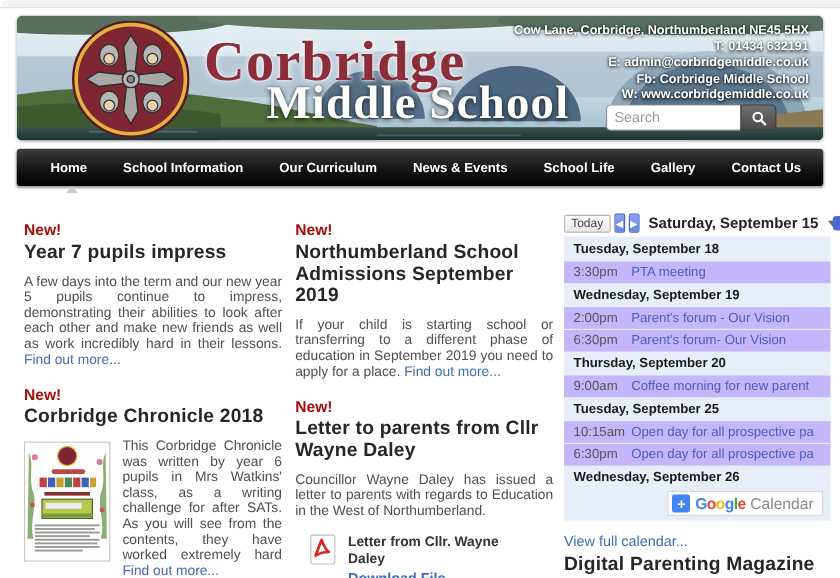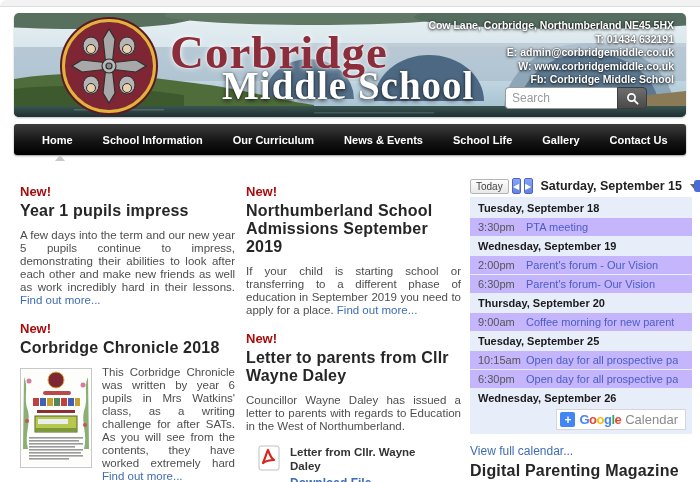--- a/index.html
+++ b/index.html
@@ -156,22 +156,22 @@
       </g>
     </svg>
 
     <div class="title1">Corbridge</div>
     <div class="title2">Middle School</div>
 
     <div class="contact">
       <div>Cow Lane, Corbridge, Northumberland NE45 5HX</div>
       <div>T: 01434 632191</div>
       <div>E: admin@corbridgemiddle.co.uk</div>
+      <div>Fb: Corbridge Middle School</div>
       <div>W: www.corbridgemiddle.co.uk</div>
-      <div>Fb: Corbridge Middle School</div>
     </div>
 
     <div class="search">
       <input type="text" placeholder="Search" style="">
       <button>
         <svg width="13" height="13" viewBox="0 0 13 13">
           <circle cx="5.5" cy="5.5" r="3.6" fill="none" stroke="#fff" stroke-width="1.7"></circle>
           <line x1="8.3" y1="8.3" x2="11.6" y2="11.6" stroke="#fff" stroke-width="1.9" stroke-linecap="round"></line>
         </svg>
       </button>
@@ -185,21 +185,21 @@
     <a href="#">News &amp; Events</a>
     <a href="#">School Life</a>
     <a href="#">Gallery</a>
     <a href="#">Contact Us</a>
     <a href="#">Links</a>
   </nav>
   <div class="nav-caret"></div>
 
   <section class="col col-left">
     <div class="flag">New!</div>
-    <h2>Year 1 pupils impress</h2>
+    <h2>Year 7 pupils impress</h2>
     <p><span>A few days into the term and our new year 5 pupils continue to impress, demonstrating their abilities to look after each other and make new friends as well as work incredibly hard in their lessons.</span>
       <a href="#">Find out more...</a></p>
 
     <div class="flag">New!</div>
     <h2>Corbridge Chronicle 2018</h2>
     <svg class="thumb" width="70" height="98" viewBox="0 0 70 98">
       <rect width="70" height="98" fill="#fdfdfb"></rect>
       <path d="M3 8 C8 18 2 30 7 42 C10 54 3 66 7 80 L2 80 Z" fill="#6b9a55" opacity=".8"></path>
       <path d="M67 8 C62 18 68 30 63 42 C60 54 67 66 63 80 L68 80 Z" fill="#6b9a55" opacity=".8"></path>
       <circle cx="8" cy="12" r="2.5" fill="#d87a9a"></circle>

